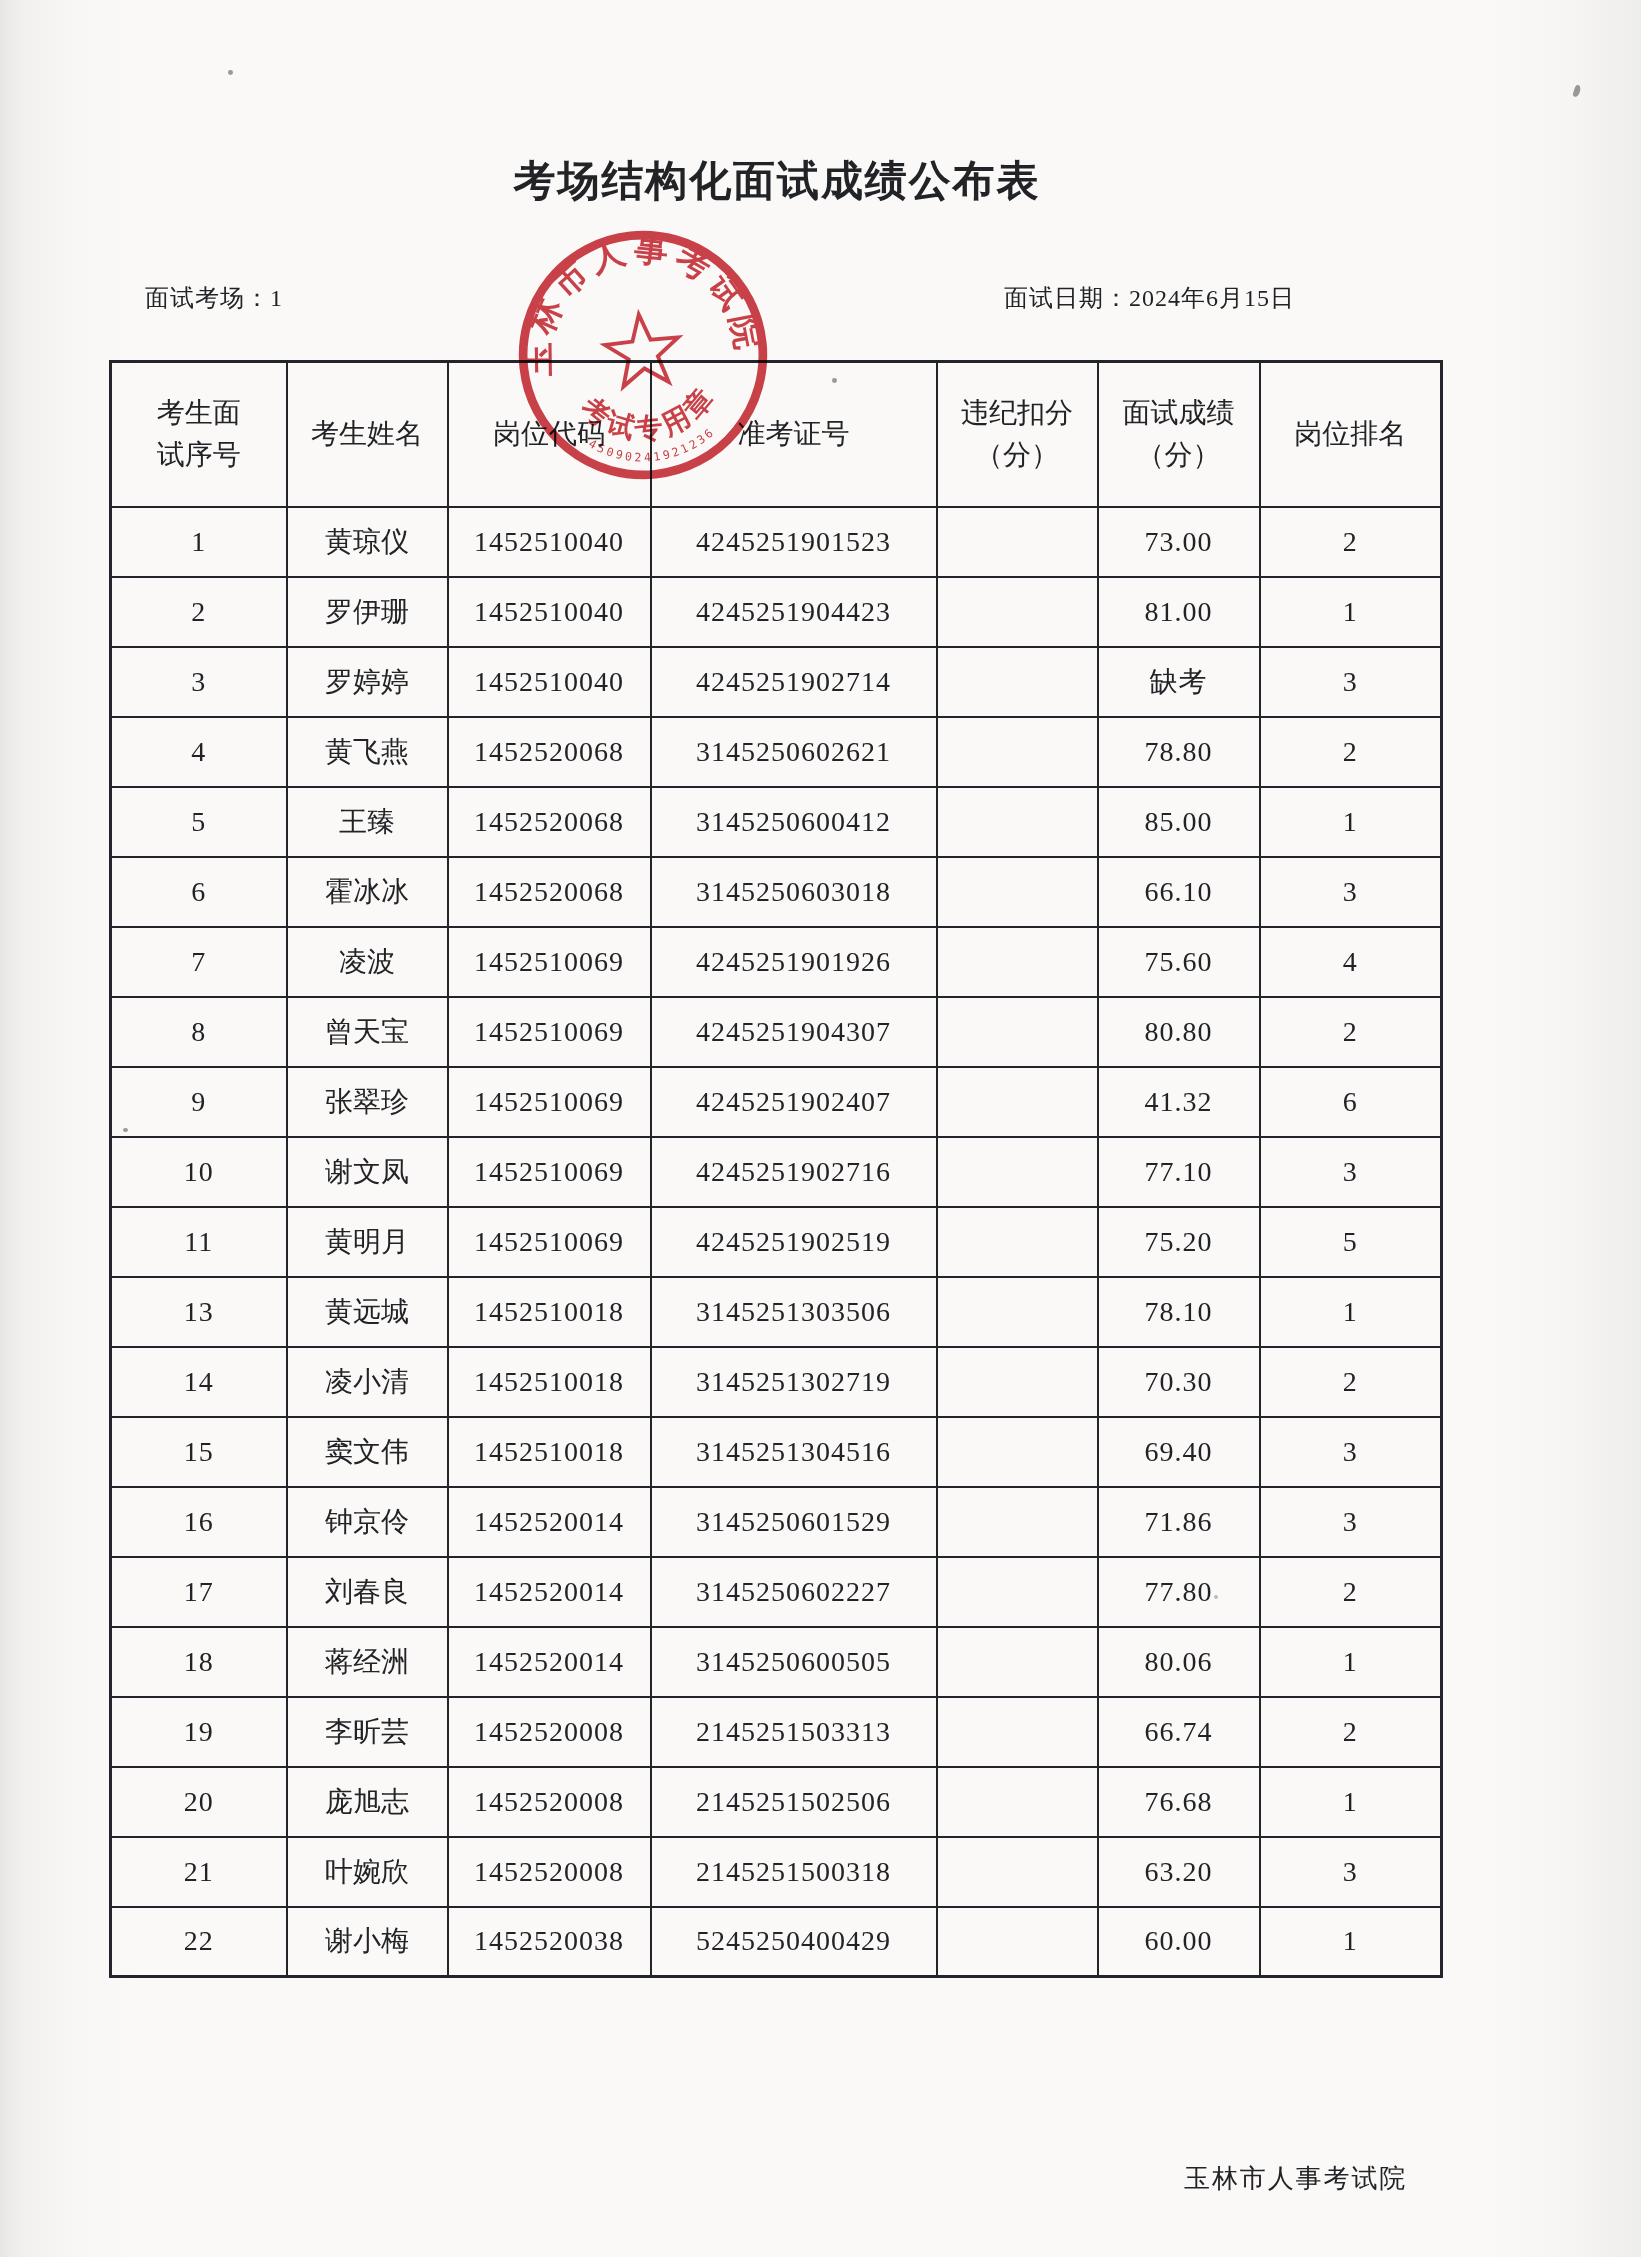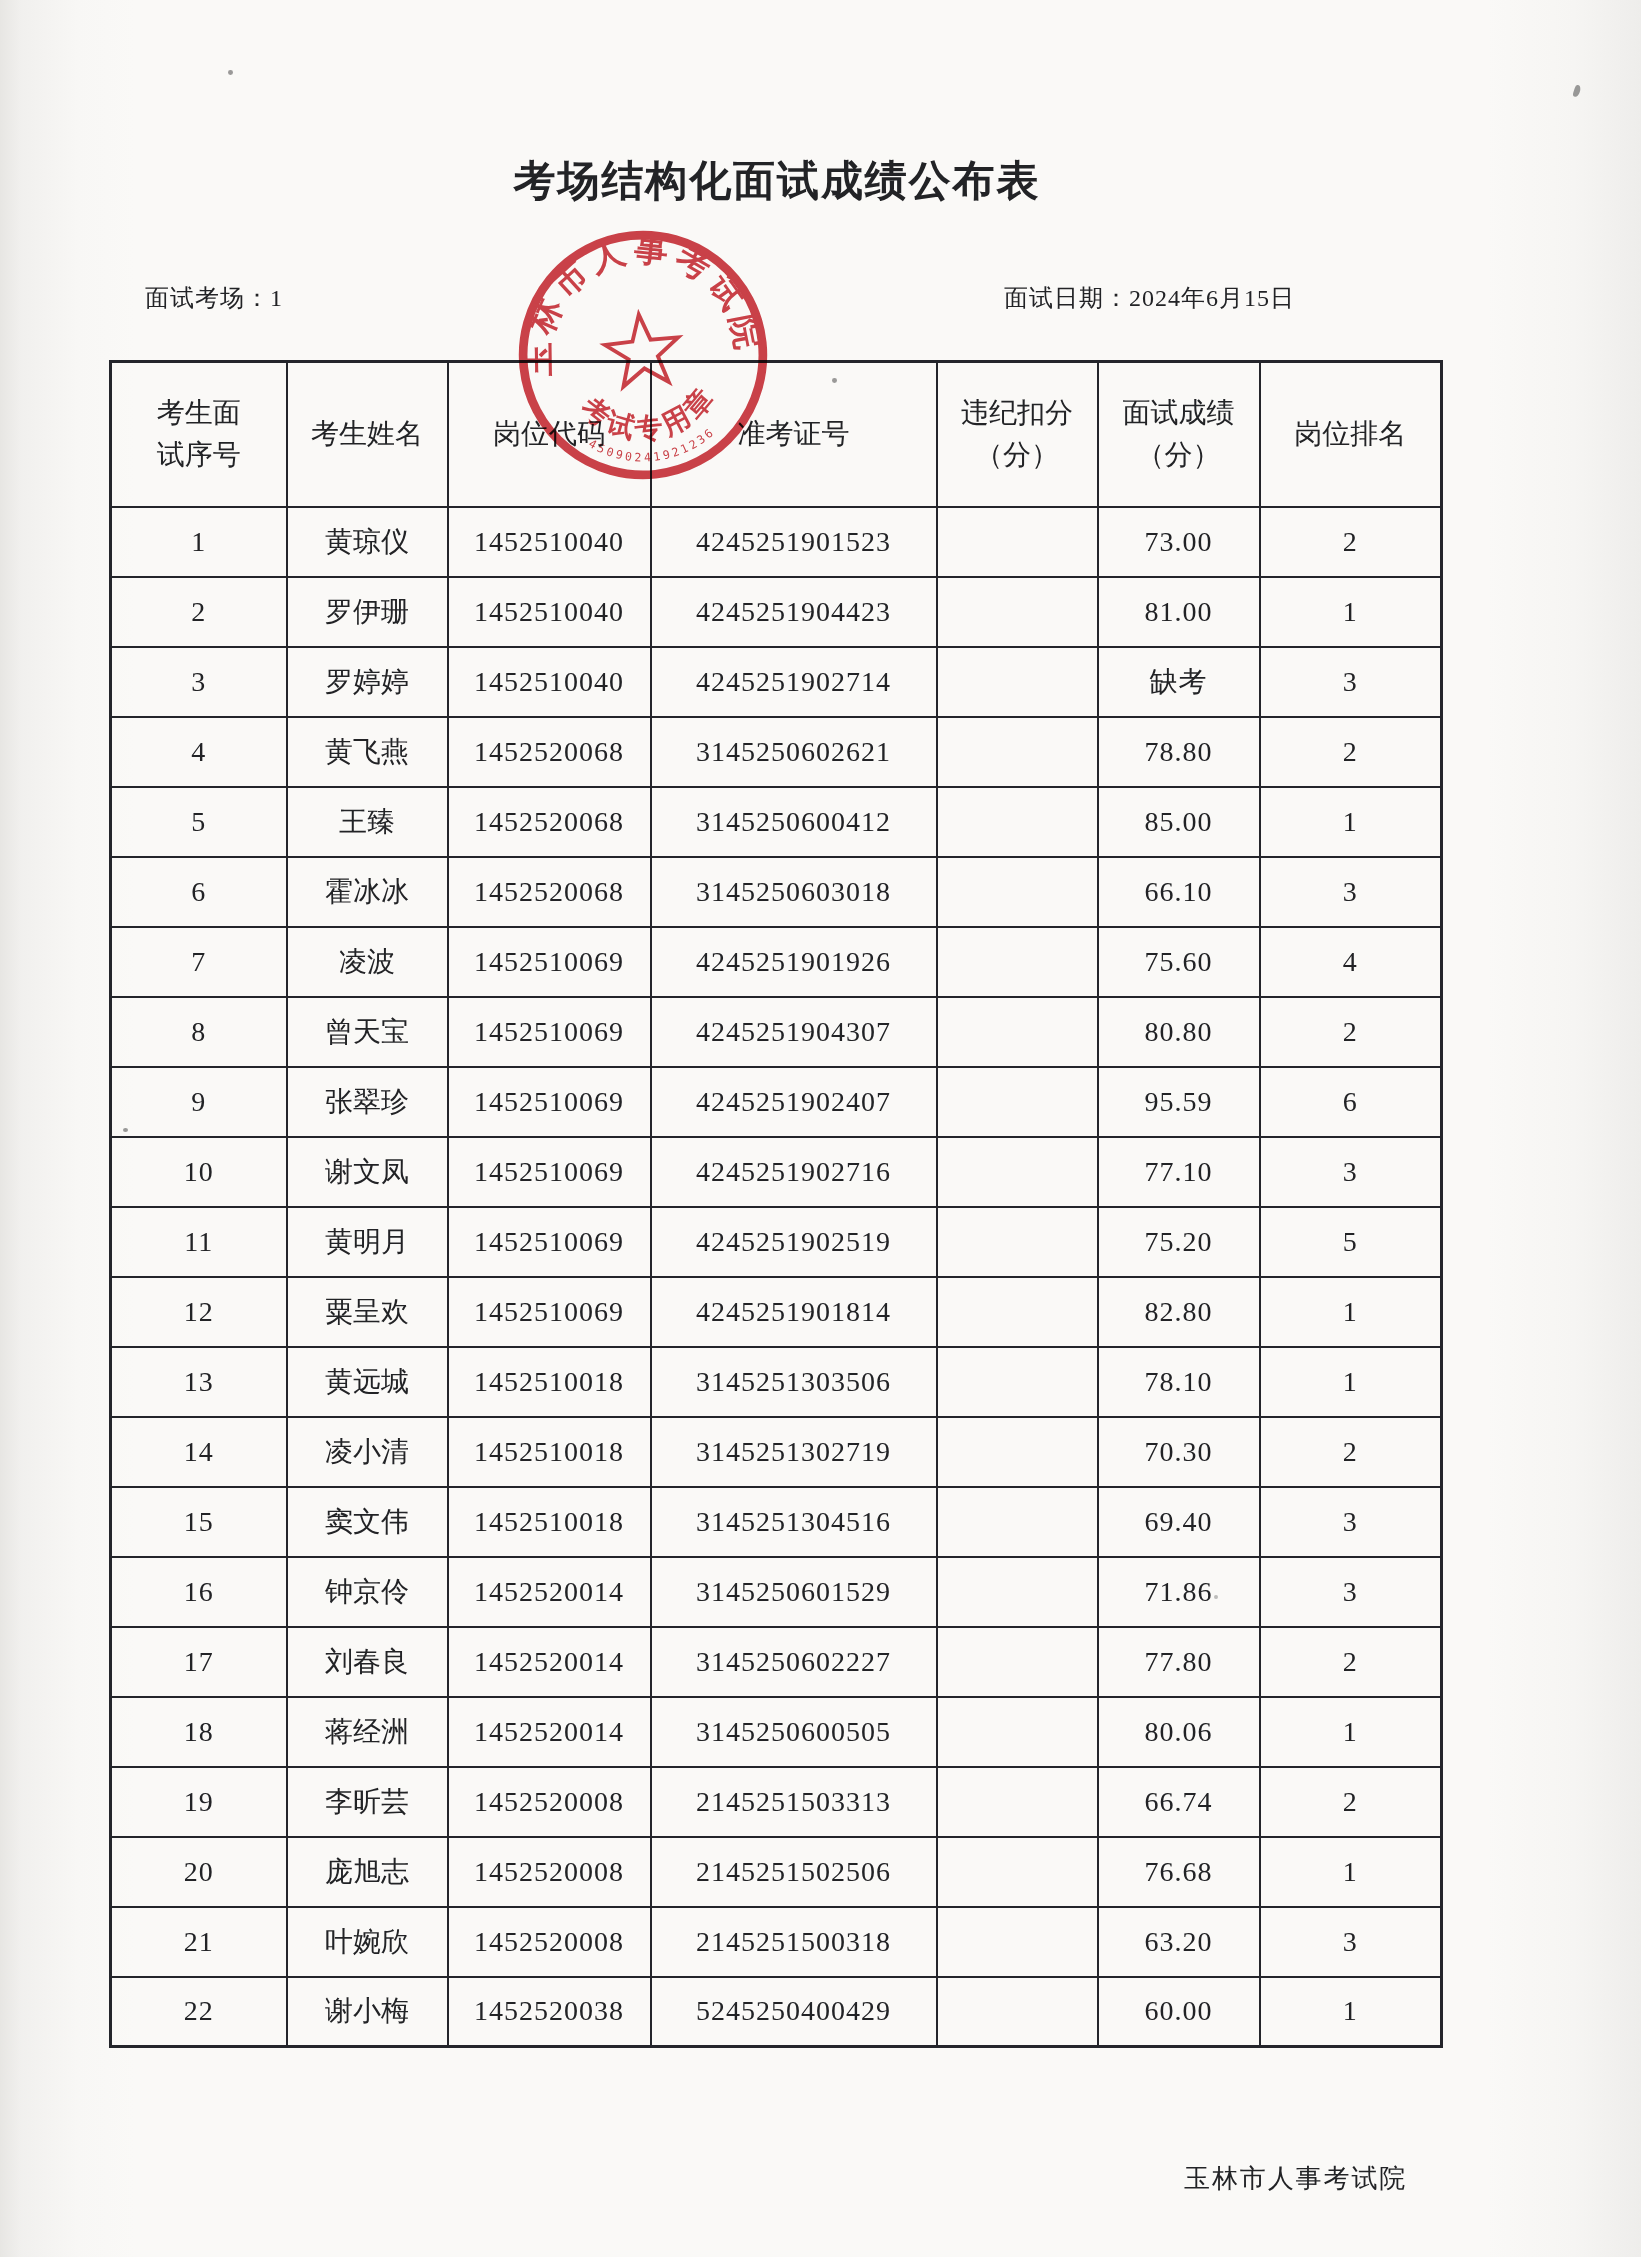--- a/index.html
+++ b/index.html
@@ -196,49 +196,40 @@
           <td></td>
           <td class="num">80.80</td>
           <td class="num">2</td>
         </tr>
         <tr>
           <td class="num">9</td>
           <td>张翠珍</td>
           <td class="num">1452510069</td>
           <td class="num">4245251902407</td>
           <td></td>
-          <td class="num">95.59</td>
+          <td class="num">41.32</td>
           <td class="num">6</td>
         </tr>
         <tr>
           <td class="num">10</td>
           <td>谢文凤</td>
           <td class="num">1452510069</td>
           <td class="num">4245251902716</td>
           <td></td>
           <td class="num">77.10</td>
           <td class="num">3</td>
         </tr>
         <tr>
           <td class="num">11</td>
           <td>黄明月</td>
           <td class="num">1452510069</td>
           <td class="num">4245251902519</td>
           <td></td>
           <td class="num">75.20</td>
           <td class="num">5</td>
-        </tr>
-        <tr>
-          <td class="num">12</td>
-          <td>粟呈欢</td>
-          <td class="num">1452510069</td>
-          <td class="num">4245251901814</td>
-          <td></td>
-          <td class="num">82.80</td>
-          <td class="num">1</td>
         </tr>
         <tr>
           <td class="num">13</td>
           <td>黄远城</td>
           <td class="num">1452510018</td>
           <td class="num">3145251303506</td>
           <td></td>
           <td class="num">78.10</td>
           <td class="num">1</td>
         </tr>

